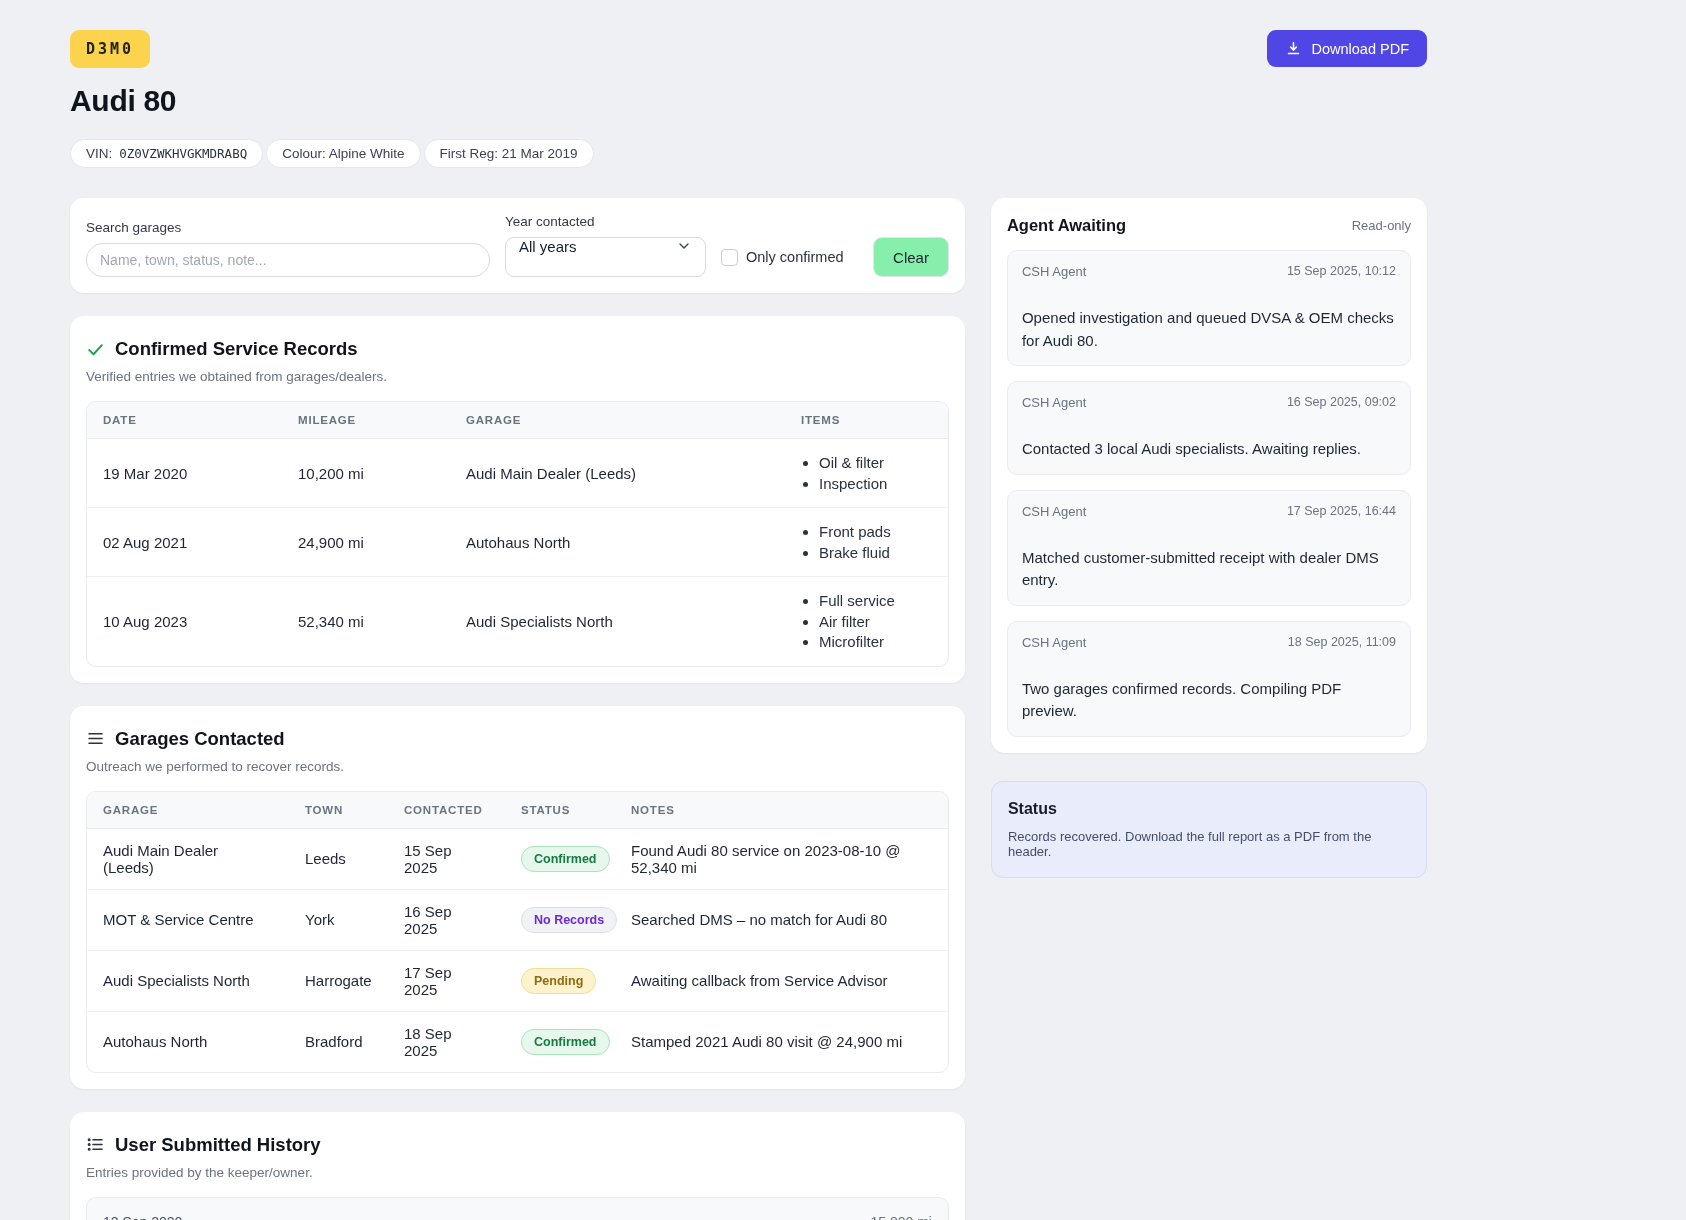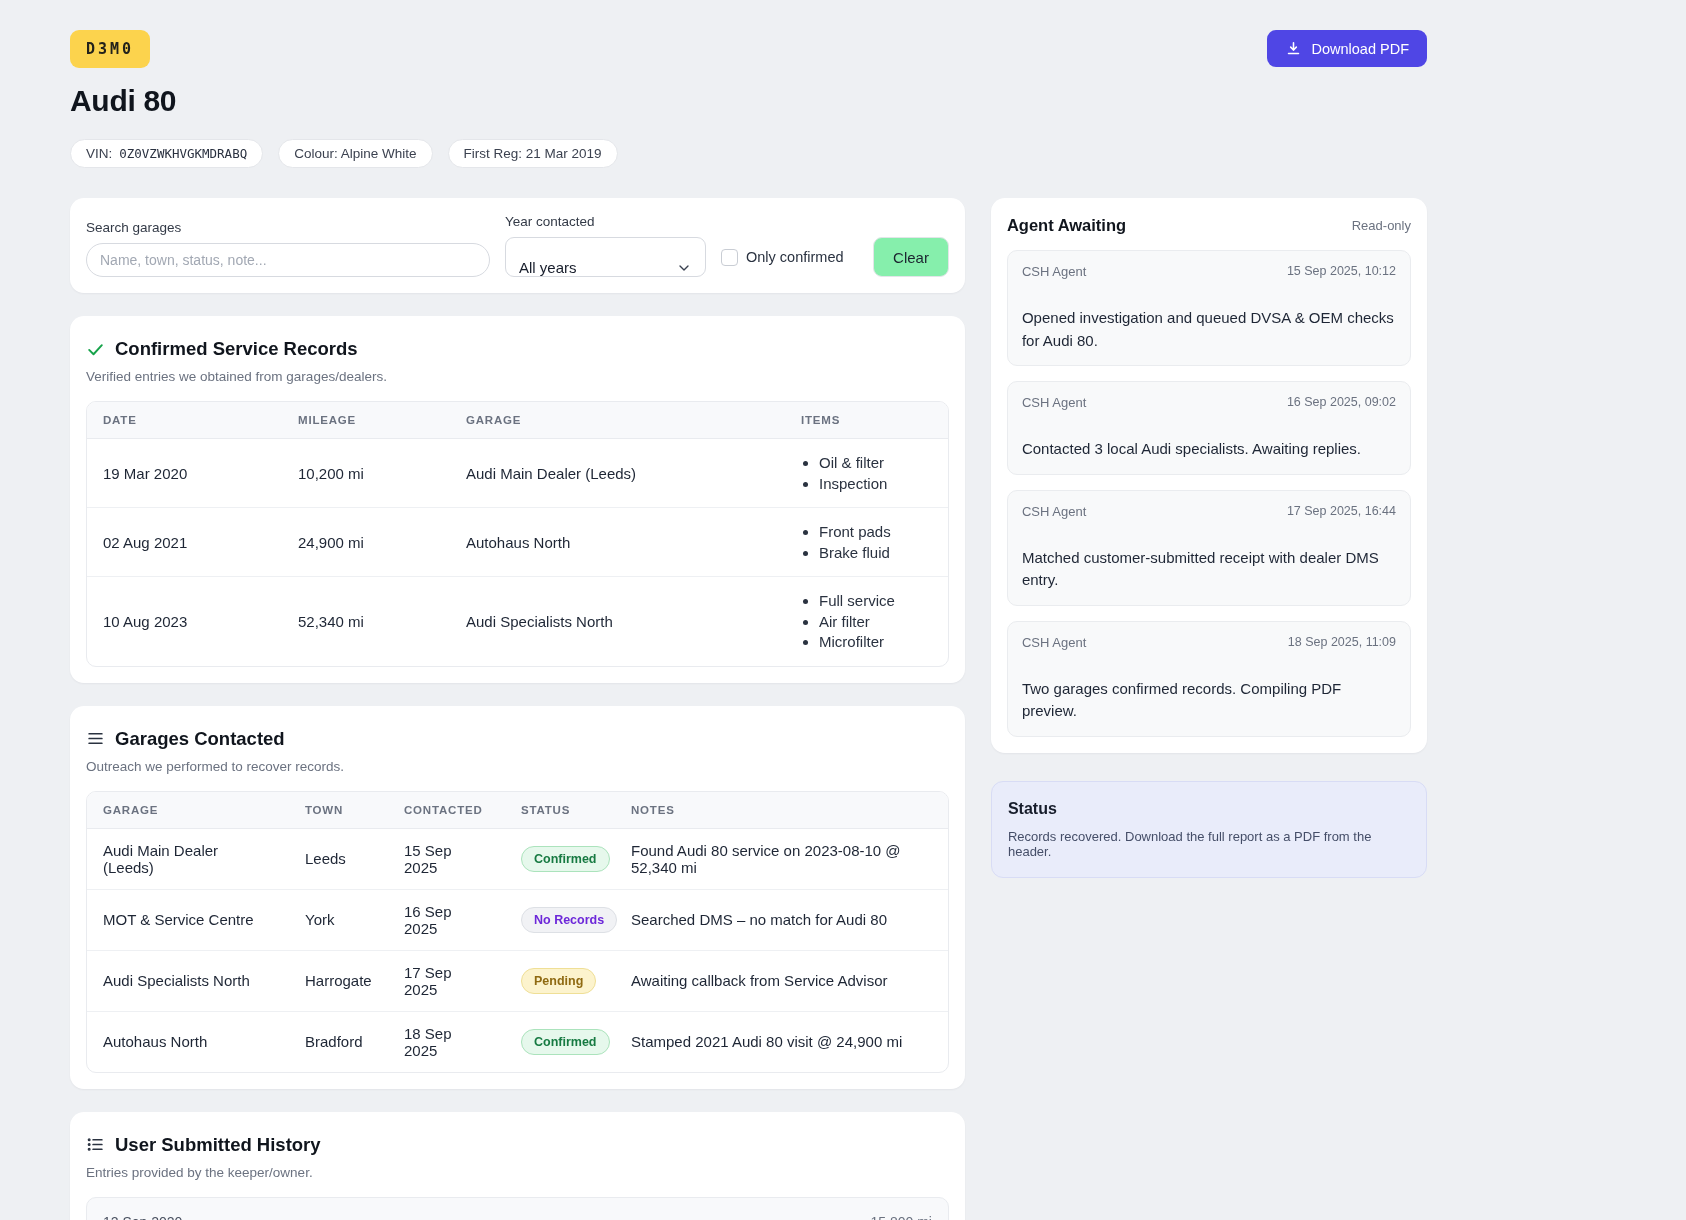--- a/index.html
+++ b/index.html
@@ -17,21 +17,21 @@
     display: inline-block; background: #FCD34D; color: #23221B;
     font-family: "DejaVu Sans Mono", monospace; font-weight: 700;
     font-size: 15px; letter-spacing: 3px; padding: 10px 16px; border-radius: 9px;
   }
   .dl-btn {
     display: flex; align-items: center; gap: 9px; background: #4F46E5; color: #fff;
     border: none; border-radius: 9px; padding: 10px 18px; font-size: 14.5px;
     font-family: inherit; cursor: pointer;
   }
   .page-title { font-size: 30px; font-weight: 700; color: #10151D; margin: 16px 0 21px; letter-spacing: -0.3px; }
-  .chips { display: flex; gap: 15px; }
+  .chips { display: flex; gap: 3px; }
   .chip {
     display: flex; align-items: center; gap: 7px; background: #fff;
     border: 1px solid #E4E6EA; border-radius: 999px; padding: 6px 15px;
     font-size: 13.5px; color: #3C4250;
   }
   .chip .mono { font-family: "DejaVu Sans Mono", monospace; font-size: 12.5px; color: #2A3140; }
 
   
   .content { display: flex; gap: 26px; margin-top: 30px; align-items: flex-start; }
   .col-main { width: 942px; display: flex; flex-direction: column; gap: 23px; }
@@ -42,21 +42,21 @@
   .filter-card { display: flex; align-items: flex-end; padding: 16px; gap: 15px; }
   .f-group { display: flex; flex-direction: column; }
   .f-label { font-size: 13.5px; color: #333A47; margin-bottom: 8px; }
   .f-input {
     width: 404px; height: 34px; border: 1px solid #D7DAE0; border-radius: 19px;
     padding: 0 13px; font-size: 14px; font-family: inherit; color: #1C2430; background: #fff;
   }
   .f-input::placeholder { color: #A2A8B3; }
   .f-select {
     width: 201px; height: 40px; border: 1px solid #D7DAE0; border-radius: 9px;
-    display: flex; align-items: flex-end; justify-content: space-between;
+    display: flex; align-items: flex-start; justify-content: space-between;
     padding: 0 13px; font-size: 15px; color: #171D2B; background: #fff; cursor: pointer;
   }
   .chk-group { display: flex; align-items: flex-start; gap: 8px; margin-bottom: 11px; margin-left: 0; }
   .chk {
     appearance: none; width: 17px; height: 17px; border: 1.5px solid #C9CDD4;
     border-radius: 4px; background: #fff; cursor: pointer;
   }
   .chk-label { font-size: 14.5px; color: #2A3240; }
   .clear-btn {
     margin-left: auto; height: 40px; padding: 0 19px; background: #86efac;

